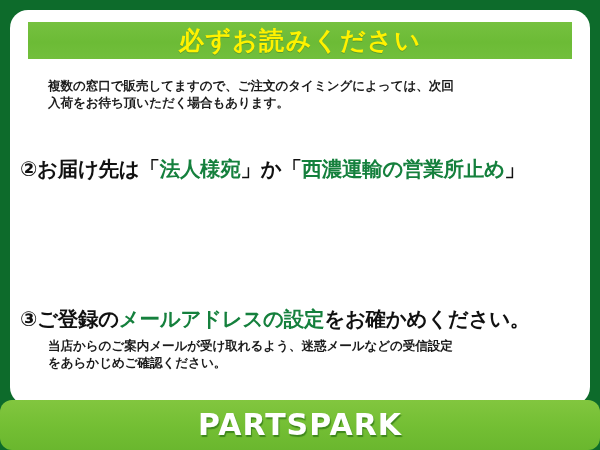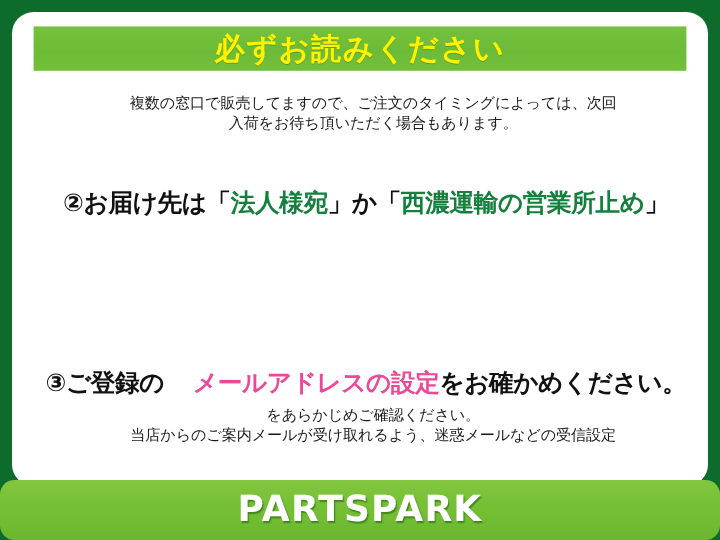--- a/index.html
+++ b/index.html
@@ -9,21 +9,20 @@
     width: 600px; height: 450px;
     overflow: hidden;
     font-family: "DejaVu Sans", "Liberation Sans", sans-serif;
     background: #0d6b2b;
   }
   #frame {
     position: relative;
     width: 508px; height: 450px;
     box-sizing: border-box;
     background: #0d6b2b;
-    text-align: center;
   }
   
   #panel {
     position: absolute;
     left: 10px; top: 10px;
     width: 580px; height: 395px;
     box-sizing: border-box;
     background: #ffffff;
     border-radius: 18px;
     overflow: hidden;
@@ -57,29 +56,29 @@
     font-size: 20.5px;
     font-weight: bold;
     color: #111111;
     line-height: 1.22;
     letter-spacing: -0.3px;
     white-space: nowrap;
     padding-left: 10px;
   }
   .head .hl1 { color: #00a63f; }
   .head .hl2 { color: #15803d; }
-  .head .hl3 { color: #ec4899; margin-left: 24px; }
+  .head .hl3 { color: #15803d; }
   .sub {
     font-size: 12.6px;
     color: #1b1b1b;
     line-height: 1.36;
     letter-spacing: -0.1px;
     padding-left: 38px;
     padding-right: 16px;
-    font-weight: normal;
+    font-weight: bold;
   }
   .sub div { white-space: nowrap; }
   
   #footer {
     position: absolute;
     left: 0; top: 400px;
     width: 600px; height: 50px;
     background: linear-gradient(180deg, #82c63f 0%, #74bf34 50%, #6ab72e 100%);
     display: flex;
     align-items: center;
@@ -119,22 +118,22 @@
         <div class="head">
           <span>②</span><span>お届け先は「</span><span class="hl2">法人様宛</span><span>」か「</span><span class="hl2">西濃運輸の営業所止め</span><span>」</span>
         </div>
       </div>
 
       <div class="item" style="top:243px;">
         <div class="head">
           <span>③</span><span>ご登録の</span><span class="hl3">メールアドレスの設定</span><span>をお確かめください。</span>
         </div>
         <div class="sub" style="margin-top:5px;">
+          <div>当店からのご案内メールが受け取れるよう、迷惑メールなどの受信設定</div>
           <div>をあらかじめご確認ください。</div>
-          <div>当店からのご案内メールが受け取れるよう、迷惑メールなどの受信設定</div>
         </div>
       </div>
 
     </div>
   </div>
 
   <div id="footer">
     <span class="brand">PARTSPARK</span>
   </div>
 

